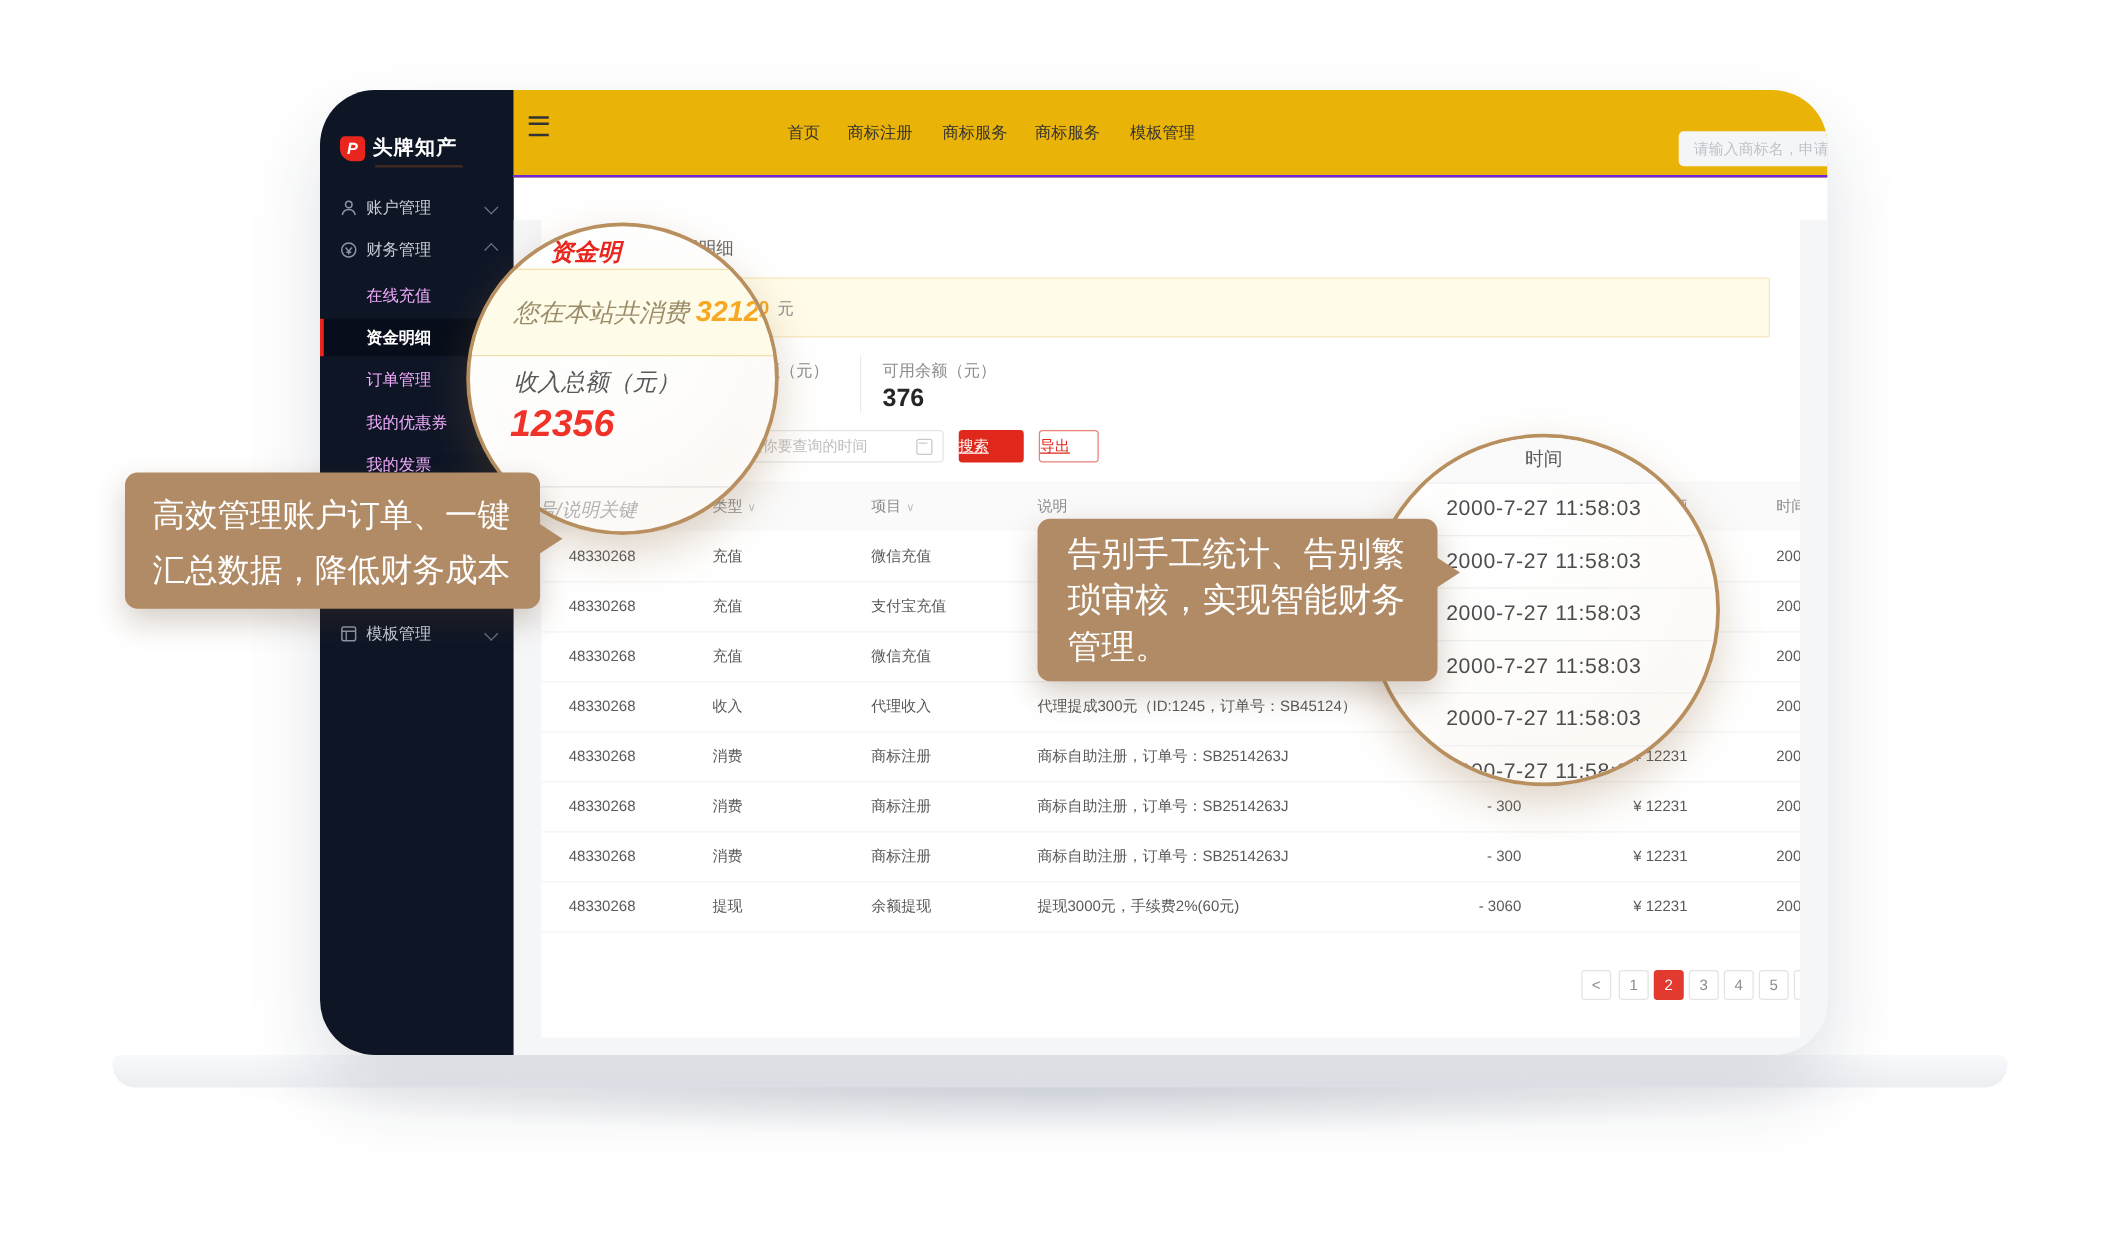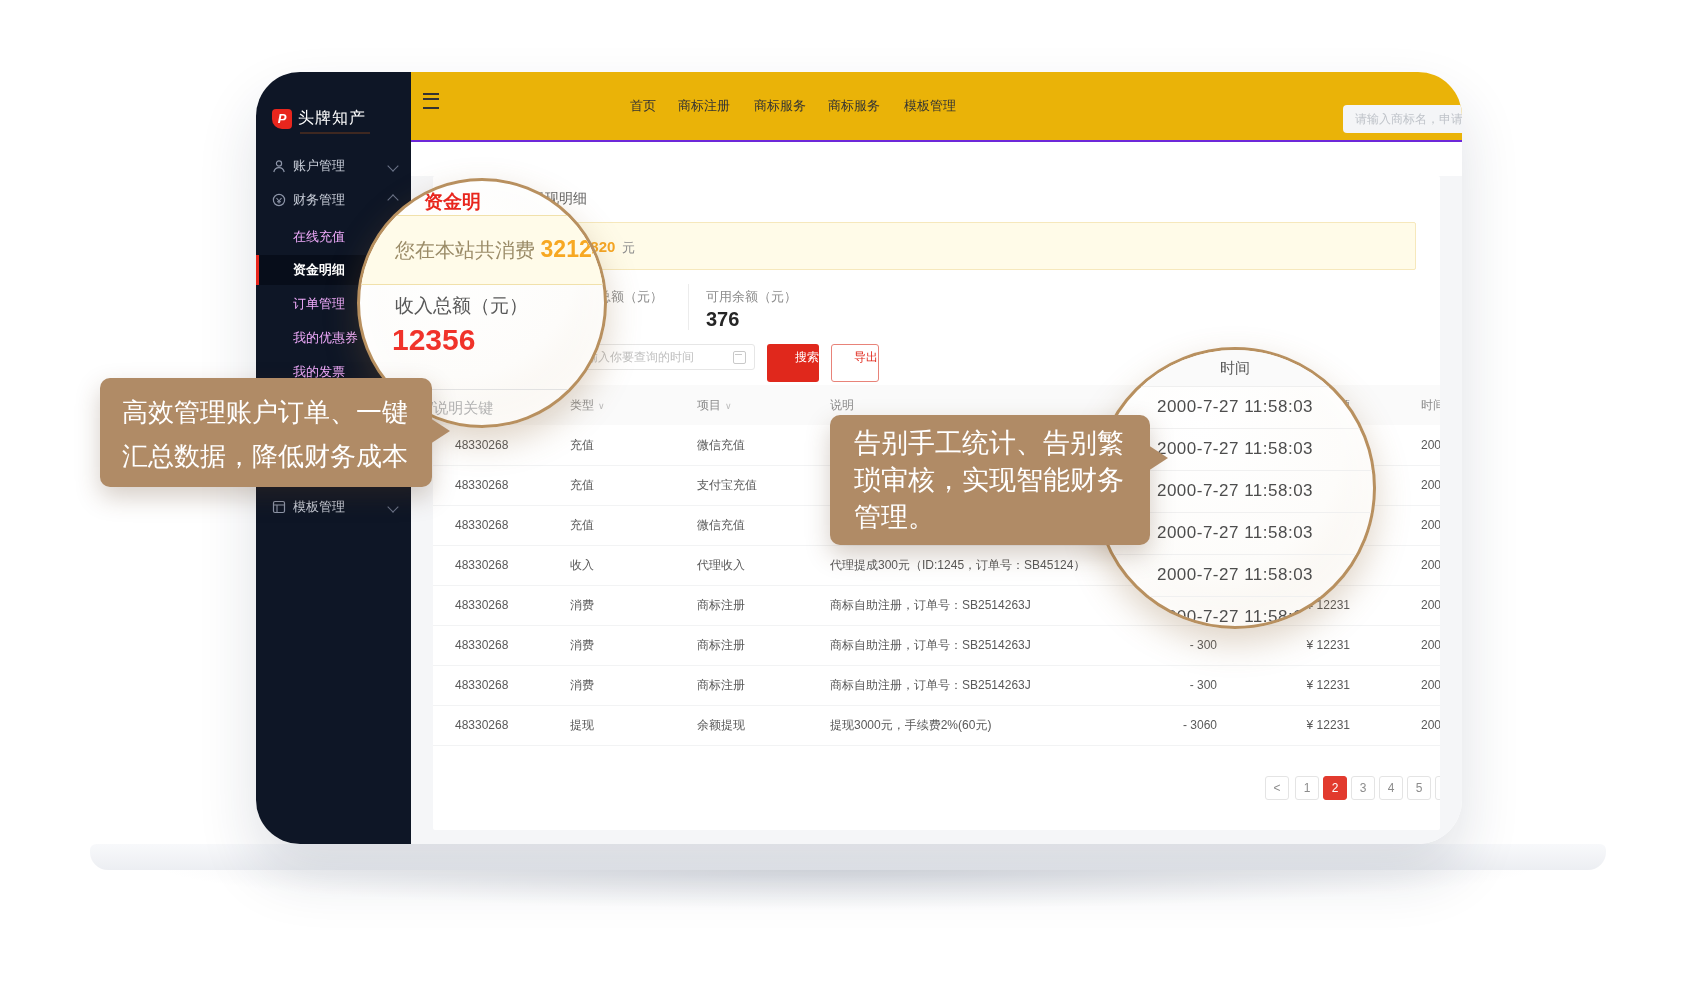--- a/index.html
+++ b/index.html
@@ -13,21 +13,21 @@
         background:linear-gradient(#f8f9fb,#eceef2);border-radius:6px 6px 18px 18px;}
   .base-shadow{position:absolute;left:150px;top:866px;width:1396px;height:44px;
         background:radial-gradient(ellipse at 50% 0%,rgba(120,130,150,.28),rgba(255,255,255,0) 70%);}
 
   
   .sidebar{position:absolute;left:0;top:0;width:155px;height:772px;background:#0e1626;}
   .logo{position:absolute;left:16px;top:36px;display:flex;align-items:center;gap:6px;}
   .logo-mark{width:20px;height:20px;background:#e8261d;border-radius:4px 4px 4px 10px;
              color:#fff;font-weight:bold;font-size:13px;font-style:italic;
              display:flex;align-items:center;justify-content:center;}
-  .logo-text{color:#fff;font-size:16px;font-weight:normal;letter-spacing:1px;}
+  .logo-text{color:#fff;font-size:16px;font-weight:bold;letter-spacing:1px;}
   .logo-sub{position:absolute;left:44px;top:60px;width:70px;height:2px;background:#53301f;opacity:.7;}
   .si{position:absolute;left:0;width:155px;height:30px;display:flex;align-items:center;}
   .si .ico{width:14px;height:14px;margin-left:16px;flex:0 0 auto;}
   .si .lbl{color:#c8cdd8;font-size:13px;margin-left:7px;}
   .si .sub-lbl{color:#f0abfc;font-size:13px;margin-left:37px;}
   .si .chev{position:absolute;right:14px;width:7px;height:7px;border-right:1.5px solid #6b7488;
             border-bottom:1.5px solid #6b7488;}
   .chev.down{transform:rotate(45deg);}
   .chev.up{transform:rotate(-135deg);}
   .si.active{background:#070d1a;}
@@ -65,22 +65,22 @@
   .banner b{color:#f6a623;font-size:15px;padding:0 3px;}
 
   .stat-label{position:absolute;top:112px;font-size:13px;color:#8c8c8c;}
   .stat-value{position:absolute;top:132px;font-size:20px;font-weight:bold;color:#262626;}
   .stat-div{position:absolute;left:255px;top:108px;width:1px;height:46px;background:#ececec;}
 
   .inp{position:absolute;top:168px;height:26px;border:1px solid #e6e6e6;border-radius:3px;
        box-sizing:border-box;font-size:12px;color:#c0c0c0;line-height:24px;padding-left:8px;background:#fff;}
   .cal{position:absolute;right:8px;top:6px;width:11px;height:11px;border:1px solid #c9c9c9;border-radius:2px;}
   .cal:before{content:"";position:absolute;left:1px;top:2px;width:7px;height:1px;background:#c9c9c9;}
-  .btn{position:absolute;top:168px;height:38px;border-radius:3px;font-size:12px;text-align:right;
-       line-height:26px;cursor:pointer;}
+  .btn{position:absolute;top:168px;height:26px;border-radius:3px;font-size:12px;text-align:left;
+       line-height:26px;cursor:pointer;text-decoration:underline;}
   .btn.search{left:334px;width:52px;background:#e0281c;color:#fff;}
   .btn.export{left:398px;width:48px;background:#fff;color:#e0281c;border:1px solid #e88379;
               box-sizing:border-box;line-height:24px;}
 
   
   .thead{position:absolute;left:0;top:209px;width:1007px;height:40px;background:#fafafa;}
   .th,.td{position:absolute;font-size:12px;white-space:nowrap;}
   .th{color:#8c8c8c;line-height:40px;}
   .trow{position:absolute;left:0;width:1007px;height:40px;border-bottom:1px solid #f2f3f4;}
   .td{color:#595959;line-height:40px;}
@@ -302,21 +302,21 @@
       <div class="pg" style="left:832px;">&lt;</div>
       <div class="pg" style="left:862px;">1</div>
       <div class="pg active" style="left:890px;">2</div>
       <div class="pg" style="left:918px;">3</div>
       <div class="pg" style="left:946px;">4</div>
       <div class="pg" style="left:974px;">5</div>
       <div class="pg" style="left:1002px;">&gt;</div>
     </div>
   </div>
 
-  <div class="magnifier" style="left:357px;top:178px;width:244px;height:244px;">
+  <div class="magnifier" style="left:373px;top:178px;width:244px;height:244px;font-style:italic;">
     <div class="mg-item" style="left:64px;top:8px;color:#e8261d;font-size:19px;font-weight:bold;">资金明</div>
     <div class="mg-item" style="left:-14px;top:34px;width:300px;height:70px;background:#fffbe9;border:1px solid #f1e1ab;box-sizing:border-box;">
       <div style="margin:20px 0 0 48px;font-size:20px;color:#9b8c68;white-space:nowrap;">
         <span>您在本站共消费</span>
         <span style="color:#f7a823;font-weight:bold;font-size:23px;">32124</span>
         
       </div>
     </div>
     <div class="mg-item" style="left:35px;top:112px;font-size:19px;color:#595959;">收入总额（元）</div>
     <div class="mg-item" style="left:32px;top:142px;font-size:30px;font-weight:bold;color:#f0332a;">12356</div>

